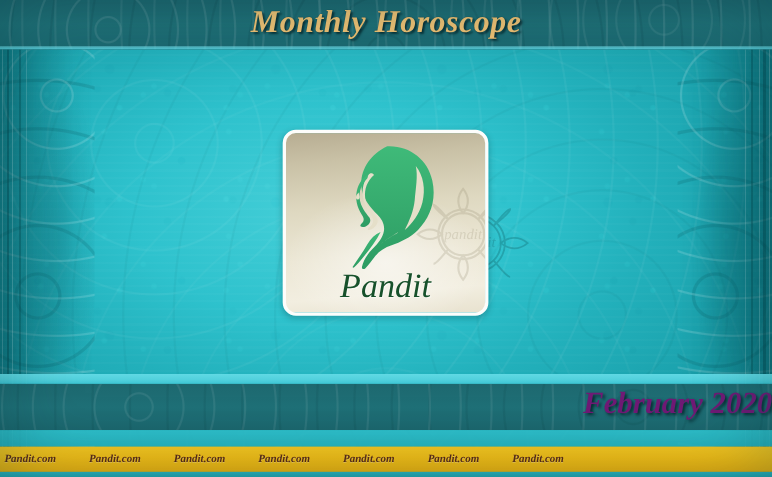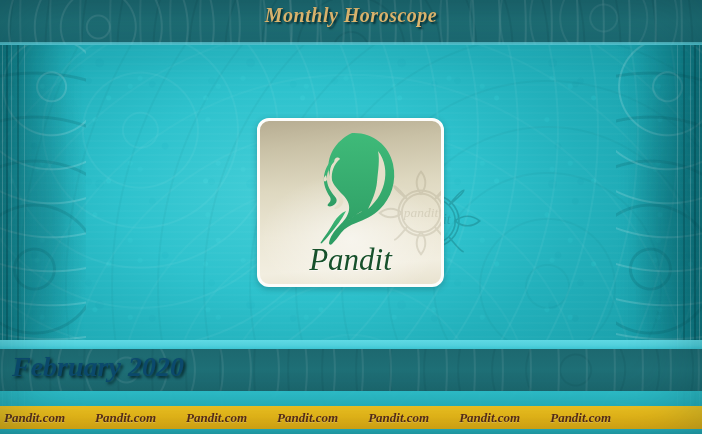--- a/index.html
+++ b/index.html
@@ -92,21 +92,21 @@
       repeating-radial-gradient(circle at 86% 40%, transparent 0 12px, rgba(255,255,255,.22) 13px 14px, transparent 15px 30px),
       repeating-radial-gradient(circle at 50% 110%, transparent 0 16px, rgba(0,40,48,.30) 17px 18px, transparent 19px 36px);
   }
   .band-top .hi{
     position:absolute;left:0;right:0;bottom:0;height:3px;
     background:linear-gradient(180deg,rgba(120,230,240,.55),rgba(90,215,230,.85));
   }
   #title{
     position:absolute;left:0;right:0;top:4px;
     text-align:center;
-    font-size:20px;font-style:italic;font-weight:bold;
+    font-size:29px;font-style:italic;font-weight:bold;
     letter-spacing:.5px;
     color:#efc173;
     text-shadow:2px 2px 2px rgba(0,30,35,.75), 0 0 1px rgba(0,0,0,.5);
     white-space:nowrap;
   }
 
   
   .strip-cyan{
     position:absolute;left:0;right:0;top:340px;height:9px;
     background:linear-gradient(180deg,#63dbe6 0%,#53d2de 60%,#3ec6d4 100%);
@@ -118,44 +118,44 @@
     overflow:hidden;
   }
   .band-bot .tex{
     position:absolute;inset:0;opacity:.30;
     background-image:
       repeating-radial-gradient(circle at 18% 50%, transparent 0 11px, rgba(255,255,255,.26) 12px 13px, transparent 14px 28px),
       repeating-radial-gradient(circle at 82% 50%, transparent 0 14px, rgba(0,40,48,.28) 15px 16px, transparent 17px 34px);
   }
   #subtitle{
     position:absolute;left:0;right:0;top:351px;
-    text-align:left;
+    text-align:right;
     font-size:28px;font-style:italic;font-weight:bold;
-    color:#0c4a6e;
+    color:#701a75;
     text-shadow:2px 2px 3px rgba(0,25,30,.8);
     white-space:nowrap;
     padding-left:12px;
   }
   .strip-teal2{
     position:absolute;left:0;right:0;top:391px;height:15px;
     background:linear-gradient(180deg,#2fc0cb 0%,#28b4c0 100%);
     opacity:.9;
   }
   
   .ribbon{
     position:absolute;left:0;right:0;top:406px;height:23px;
     background:linear-gradient(180deg,#f6c61f 0%,#f3bd14 45%,#e9ae0d 100%);
     overflow:hidden;
     display:flex;align-items:center;
   }
   .ribbon .track{
     display:flex;gap:30px;padding-left:4px;white-space:nowrap;
   }
   .ribbon .wm{
-    font-size:13px;font-style:italic;font-weight:bold;
+    font-size:10px;font-style:italic;font-weight:bold;
     color:#5c2a14;
     text-shadow:0 1px 0 rgba(255,255,255,.25);
   }
   .strip-bottom{
     position:absolute;left:0;right:0;top:429px;bottom:0;
     background:linear-gradient(180deg,#2ab2bd,#23a4b0);
   }
 
   
   .lotus{

